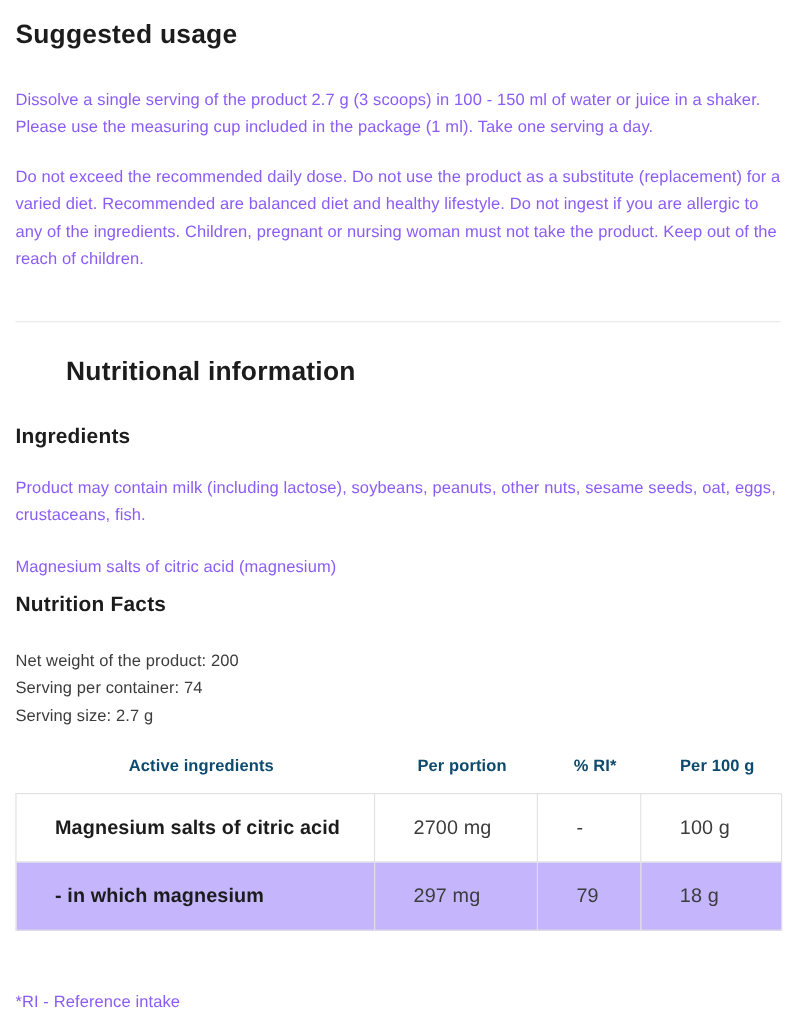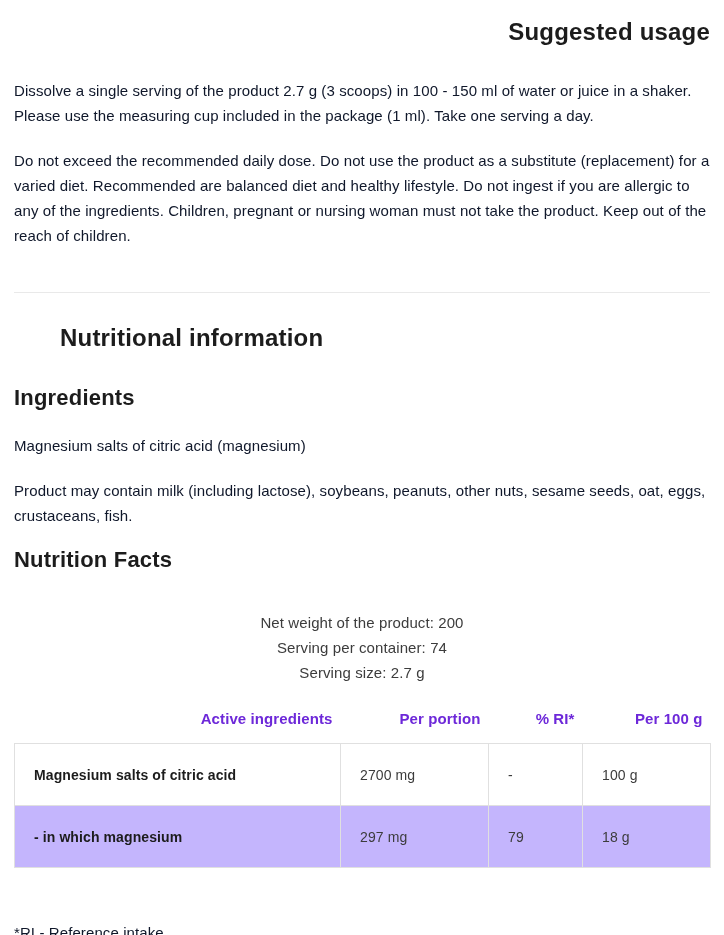--- a/index.html
+++ b/index.html
@@ -20,81 +20,81 @@
   }
   .h-large {
     font-size: 24px;
     font-weight: 700;
     color: #1c1c1c;
     letter-spacing: 0.2px;
     margin: 0;
     line-height: 30px;
   }
   .h-medium {
-    font-size: 22px;
+    font-size: 19px;
     font-weight: 700;
     color: #1c1c1c;
     letter-spacing: 0.2px;
     margin: 0;
     line-height: 27px;
   }
   .body-text {
     font-size: 15px;
     line-height: 25px;
-    color: #0f172a;
+    color: #8b5cf6;
     margin: 0;
     max-width: 700px;
     letter-spacing: 0.1px;
   }
-  #suggested-usage-title { padding-top: 17px; text-align: right; }
+  #suggested-usage-title { padding-top: 17px; }
   #usage-paragraph-1 { margin-top: 31px; }
   #usage-paragraph-2 { margin-top: 20px; }
   .divider {
     border: none;
     border-top: 1px solid #e9e9e9;
     margin: 44px 0 0 0;
   }
   #nutritional-information-title { margin-top: 30px; margin-left: 46px; }
   #ingredients-title { margin-top: 31px; }
   #ingredients-composition { margin-top: 22px; }
   #allergen-note { margin-top: 20px; }
-  #nutrition-facts-title { margin-top: 18px; }
-  .serving-info { margin-top: 37px; text-align: center; }
+  #nutrition-facts-title { margin-top: 8px; }
+  .serving-info { margin-top: 25px; }
   .serving-info .line {
     font-size: 15px;
     line-height: 25px;
     color: #3c3c3c;
     letter-spacing: 0.1px;
   }
   table.nutrition-table {
     border-collapse: collapse;
     margin-top: 8px;
     width: 696px;
     table-layout: fixed;
   }
   .nutrition-table col.c1 { width: 326px; }
   .nutrition-table col.c2 { width: 148px; }
   .nutrition-table col.c3 { width: 94px; }
   .nutrition-table col.c4 { width: 128px; }
   .nutrition-table th {
     border: none;
-    text-align: right;
+    text-align: center;
     font-size: 15px;
     font-weight: 700;
-    color: #6d28d9;
+    color: #0c4a6e;
     padding: 0 8px 0 19px;
     height: 50px;
     vertical-align: middle;
     letter-spacing: 0.1px;
   }
   .nutrition-table td {
     border: 1px solid #e0e0e0;
-    font-size: 14px;
+    font-size: 18px;
     color: #3c3c3c;
-    padding: 0 8px 0 19px;
+    padding: 0 8px 0 35px;
     height: 61px;
     vertical-align: middle;
     letter-spacing: 0.1px;
   }
   .nutrition-table td.ingredient-name {
     font-weight: 700;
     color: #1c1c1c;
   }
   .nutrition-table tr.alt-row td {
     background: #c4b5fd;
@@ -111,23 +111,23 @@
   <p class="body-text" id="usage-paragraph-1">Dissolve a single serving of the product 2.7 g (3 scoops) in 100 - 150 ml of water or juice in a shaker. Please use the measuring cup included in the package (1 ml). Take one serving a day.</p>
 
   <p class="body-text" id="usage-paragraph-2">Do not exceed the recommended daily dose. Do not use the product as a substitute (replacement) for a varied diet. Recommended are balanced diet and healthy lifestyle. Do not ingest if you are allergic to any of the ingredients. Children, pregnant or nursing woman must not take the product. Keep out of the reach of children.</p>
 
   <hr class="divider">
 
   <h2 class="h-large" id="nutritional-information-title">Nutritional information</h2>
 
   <h3 class="h-medium" id="ingredients-title">Ingredients</h3>
 
+  <p class="body-text" id="allergen-note">Product may contain milk (including lactose), soybeans, peanuts, other nuts, sesame seeds, oat, eggs, crustaceans, fish.</p>
+
   <p class="body-text" id="ingredients-composition">Magnesium salts of citric acid (magnesium)</p>
-
-  <p class="body-text" id="allergen-note">Product may contain milk (including lactose), soybeans, peanuts, other nuts, sesame seeds, oat, eggs, crustaceans, fish.</p>
 
   <h3 class="h-medium" id="nutrition-facts-title">Nutrition Facts</h3>
 
   <div class="serving-info">
     <div class="line">Net weight of the product: 200</div>
     <div class="line">Serving per container: 74</div>
     <div class="line">Serving size: 2.7 g</div>
   </div>
 
   <table class="nutrition-table">

